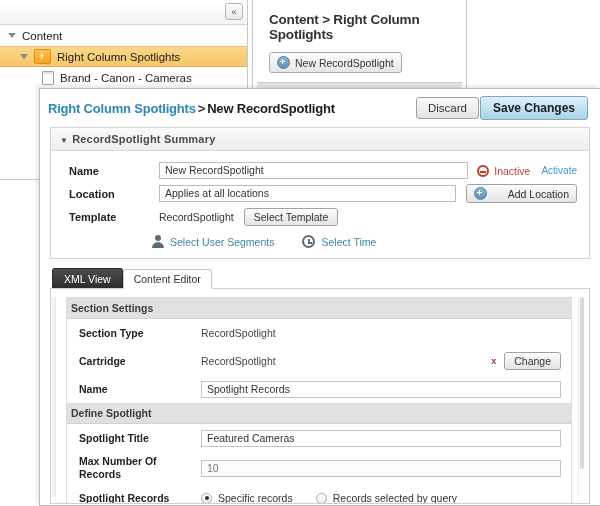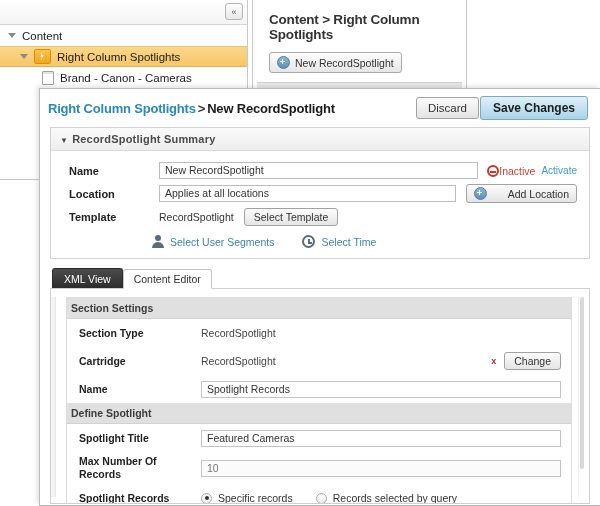--- a/index.html
+++ b/index.html
@@ -129,21 +129,21 @@
   }
   .sec-bar .tri{font-size:8px;margin-right:4px;color:#4a4a4a;}
   .frm{padding:8px 0 6px 0;}
   .frow{display:flex;align-items:center;height:23px;padding:0 12px 0 18px;}
   .flabel{width:90px;font-size:11px;color:#222;font-weight:bold;flex:none;}
   .inp{
     flex:1;height:17px;border:1px solid #bdbdbd;background:#fff;
     font-size:10.5px;color:#333;padding:0 5px;line-height:17px;
     box-sizing:border-box;font-family:"Liberation Sans",sans-serif;
   }
-  .inactive-wrap{display:flex;align-items:center;margin-left:9px;flex:none;}
+  .inactive-wrap{display:flex;align-items:center;gap:5px;margin-left:9px;flex:none;}
   .no-ico{
     width:12px;height:12px;border-radius:50%;border:2px solid #c0392b;position:relative;
     box-sizing:border-box;
   }
   .no-ico:after{content:"";position:absolute;left:1px;top:4px;width:6px;height:2px;background:#c0392b;}
   .inactive-txt{color:#b9453a;font-size:10.5px;}
   .activate-lnk{color:#3f9ac9;font-size:10px;cursor:pointer;margin-left:6px;}
   .addloc-btn{
     display:inline-flex;align-items:center;gap:21px;margin-left:10px;flex:none;
     border:1px solid #a2a2a2;border-radius:3px;

